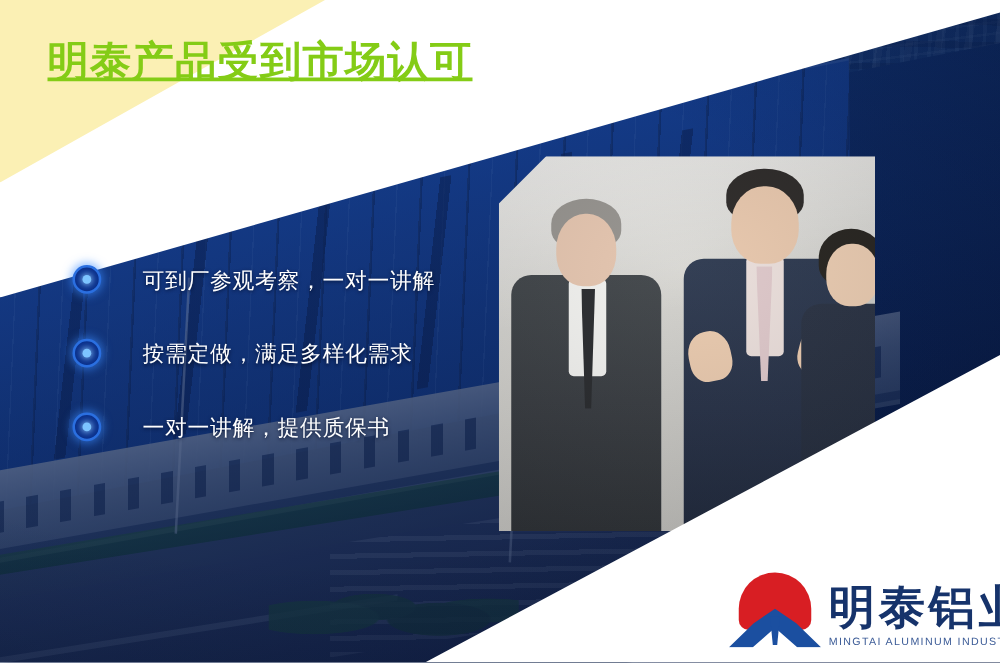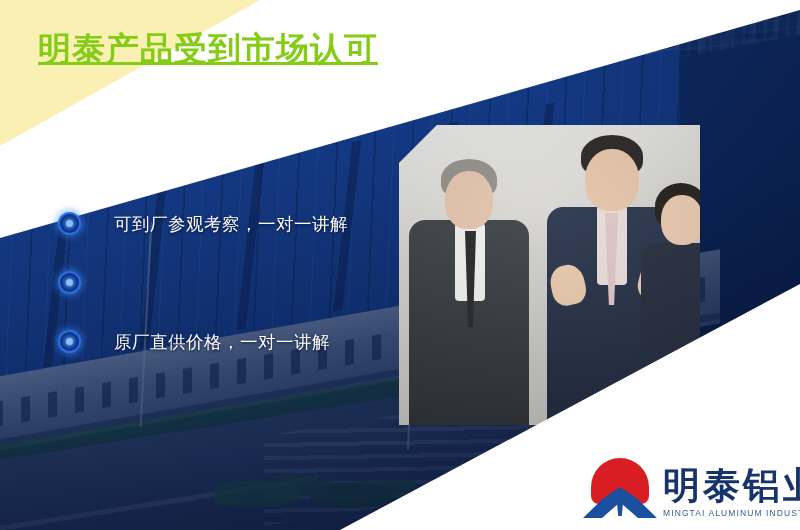--- a/index.html
+++ b/index.html
@@ -290,24 +290,25 @@
     <div class="photo-soft"></div>
   </div>
 
   <div class="bullets">
     <div class="bullet">
       <span class="b-icon"></span>
       <span class="b-text">可到厂参观考察，一对一讲解</span>
     </div>
     <div class="bullet">
       <span class="b-icon"></span>
+      <span class="b-text">按需定做，满足多样化需求</span>
     </div>
     <div class="bullet">
       <span class="b-icon"></span>
-      <span class="b-text">原厂直供价格，一对一讲解</span>
+      <span class="b-text">一对一讲解，提供质保书</span>
     </div>
   </div>
 
   <div class="btm-white"></div>
 
   <div class="logo">
     <div class="logo-mark">
       <div class="sun"></div>
       <div class="mtn"></div>
       <div class="mtn-i"></div>

